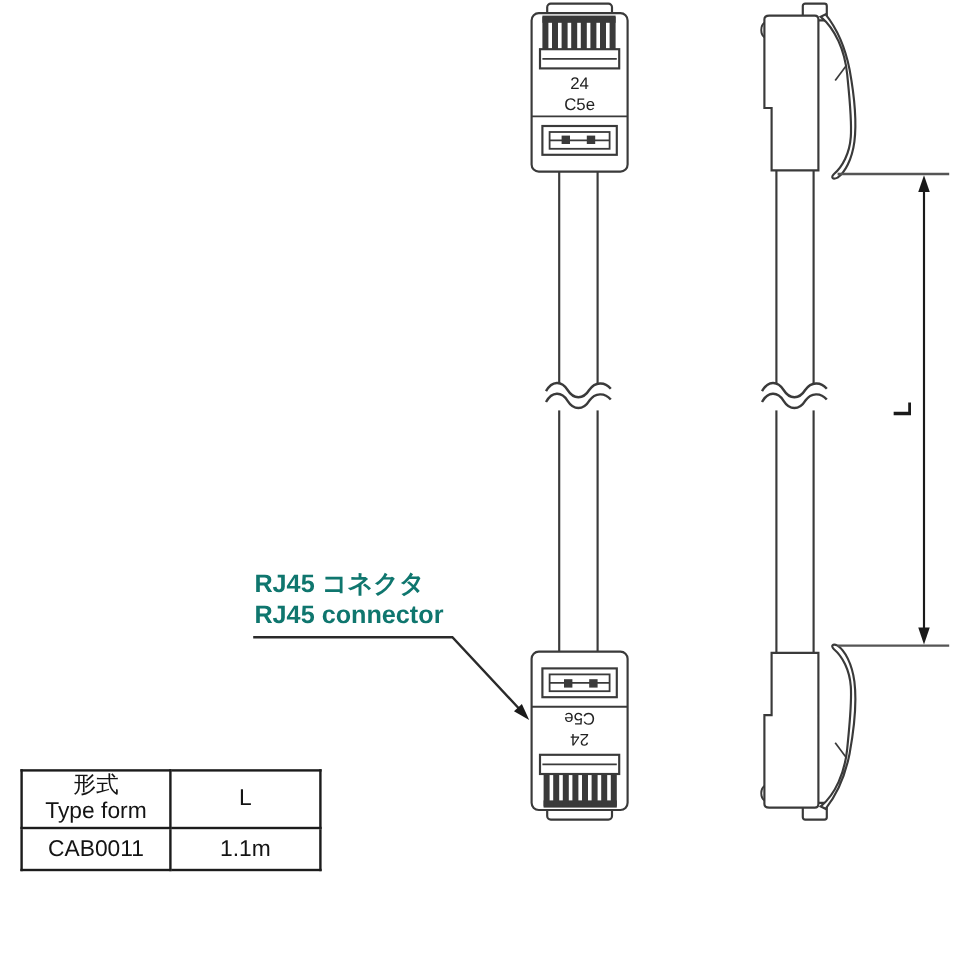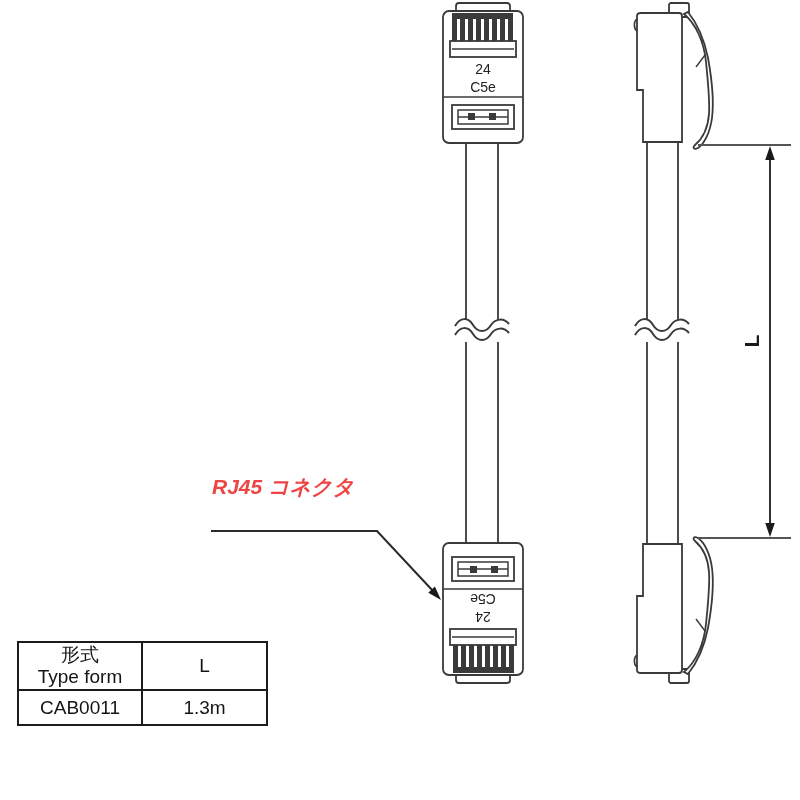--- a/index.html
+++ b/index.html
@@ -5,23 +5,22 @@
   html,body{margin:0;padding:0;background:#fff;}
   .canvas{
     position:relative;width:800px;height:800px;background:#ffffff;
     font-family:"Liberation Sans", sans-serif;overflow:hidden;
   }
   svg text{font-family:"Liberation Sans", sans-serif;}
   .marking{font-size:14px;fill:#222;text-anchor:middle;}
   .dim-label{font-size:21px;font-weight:600;fill:#1a1a1a;text-anchor:middle;}
   .callout{
     position:absolute;left:212px;top:474px;
-    font-size:21px;line-height:26px;font-weight:700;color:#ef4444;
+    font-size:21px;line-height:26px;font-weight:700;color:#0f766e;
     white-space:nowrap;
-    font-style:italic;
   }
   .spec{
     position:absolute;left:17px;top:641px;
     border-collapse:collapse;table-layout:fixed;
     color:#141414;font-size:19px;text-align:center;
   }
   .spec td,.spec th{
     border:2px solid #1c1c1c;font-weight:400;
     padding:0;vertical-align:middle;
   }
@@ -128,20 +127,21 @@
 
     <g>
       <polyline points="211,531 377,531 433,591" fill="none" stroke="#2a2a2a" stroke-width="2"></polyline>
       <polygon points="441,600 428.3,592.7 434.9,586.6" fill="#1a1a1a"></polygon>
     </g>
   </svg>
 
   
   <div class="callout">
     <div>RJ45 コネクタ</div>
+    <div>RJ45 connector</div>
   </div>
 
   
   <table class="spec">
     <colgroup>
         <col class="col-type">
         <col class="col-len">
       </colgroup>
     <thead>
       <tr>
@@ -150,18 +150,18 @@
             <span>形式</span>
             <span>Type form</span>
           </span>
         </th>
         <th>L</th>
       </tr>
     </thead>
     <tbody>
       <tr>
         <td>CAB0011</td>
-        <td>1.3m</td>
+        <td>1.1m</td>
       </tr>
     </tbody>
   </table>
 
 </div>
 
 </body></html>

